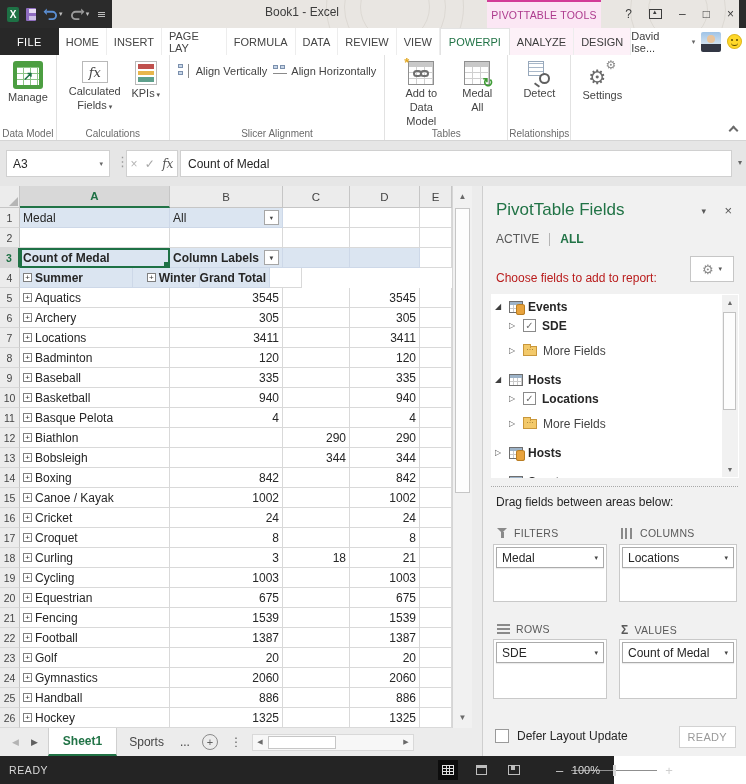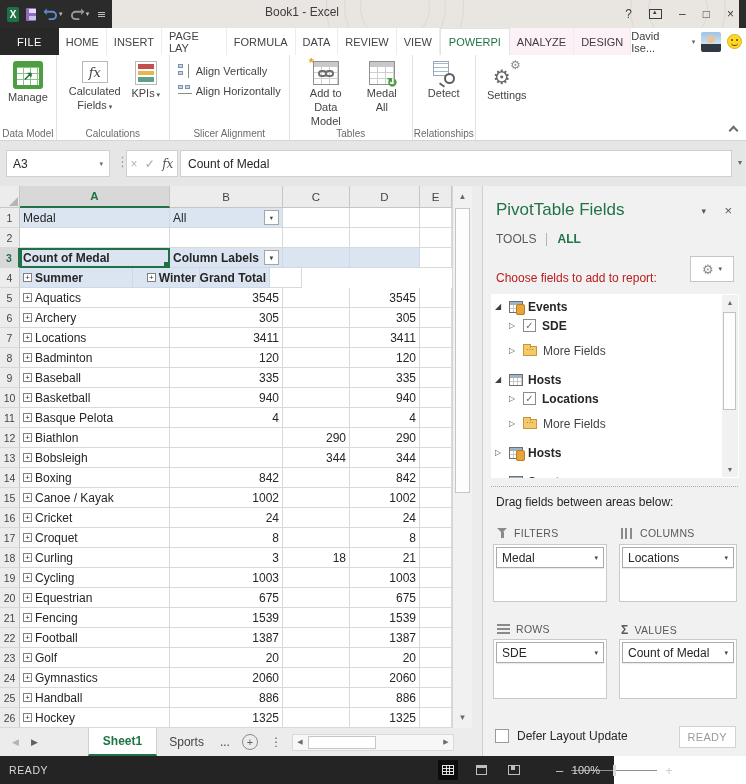--- a/index.html
+++ b/index.html
@@ -118,21 +118,21 @@
   .vs-up, .vs-dn { position:absolute; left:0; width:19px; height:19px; display:flex; align-items:center; justify-content:center; font-size:8px; color:#6a6a6a; }
   .vs-up { top:1px; } .vs-dn { bottom:1px; }
   .vs-thumb { position:absolute; left:2px; width:15px; top:22px; height:285px; background:#fdfdfd; border:1px solid #c6c6c6; }
   .gfiller { position:absolute; left:472px; top:0; width:10px; height:542px; background:#ececec; }
 
   
   .sheetbar { position:absolute; left:0; top:728px; width:482px; height:28px; background:#ececec; display:flex; align-items:stretch; font-size:12px; }
   .nav { display:flex; align-items:center; gap:12px; padding:0 10px 0 12px; }
   .nav .na { font-size:9px; }
   .na.dis { color:#b3b3b3; } .na.en { color:#5f5f5f; }
-  .stab-active { background:#fff; border-left:1px solid #d0d0d0; border-right:1px solid #d0d0d0; border-bottom:2px solid #217346; color:#217346; font-weight:bold; padding:0 14px; display:flex; align-items:center;margin-left:40px; }
+  .stab-active { background:#fff; border-left:1px solid #d0d0d0; border-right:1px solid #d0d0d0; border-bottom:2px solid #217346; color:#217346; font-weight:bold; padding:0 14px; display:flex; align-items:center; }
   .stab { color:#444; padding:0 12px; display:flex; align-items:center; }
   .stab-ovf { color:#444; padding:0 4px; display:flex; align-items:center; }
   .addsheet { width:16px; height:16px; border:1px solid #8a8a8a; border-radius:50%; color:#5f5f5f; font-size:11px; line-height:14px; text-align:center; align-self:center; margin:0 8px; }
   .sb-dots { align-self:center; color:#5f5f5f; font-size:12px; margin:0 4px; }
   .hscroll { align-self:center; margin-left:6px; position:relative; width:162px; height:17px; background:#f7f7f7; border:1px solid #d9d9d9; }
   .hs-l, .hs-r { position:absolute; top:0; width:14px; height:15px; display:flex; align-items:center; justify-content:center; font-size:7px; color:#6a6a6a; }
   .hs-l { left:0; } .hs-r { right:0; }
   .hs-thumb { position:absolute; left:15px; top:1px; width:68px; height:13px; background:#fff; border:1px solid #c6c6c6; }
 
   
@@ -226,20 +226,21 @@
       <span class="qbtn">
         <svg width="15" height="13" viewBox="0 0 16 14">
             <path d="M12 4 H6 A4 4 0 0 0 6 12 H10" fill="none" stroke="#9a9a9a" stroke-width="2"></path>
             <polygon points="12,0.5 12,7.5 15.5,4" fill="#9a9a9a"></polygon>
           </svg>
         <span class="mini">▾</span>
       </span>
       <span class="qat-more"></span>
     </div>
     <div class="tb-title">Book1 - Excel</div>
+    <div class="pvt-tools">PIVOTTABLE TOOLS</div>
     <div class="win-controls">
       <span class="wc">?</span>
       <span class="ribdisp"></span>
       <span class="wc">–</span>
       <span class="wc">□</span>
       <span class="wc">×</span>
     </div>
     <div class="corner-dark"></div>
   </div>
 
@@ -287,21 +288,21 @@
       <div class="bigbtn" style="width:36px">
         <span class="ic-kpi">
             <span style="background:#c0504d"></span>
             <span style="background:#e8b64c"></span>
             <span style="background:#5ea08c"></span>
           </span>
         <span class="blabel drop">KPIs</span>
       </div>
       <span class="glabel">Calculations</span>
     </div>
-    <div class="rgroup" style="flex-direction:column; padding-top:6px">
+    <div class="rgroup" style="flex-direction:row; padding-top:6px">
       <div class="smallbtn">
         <span class="ic-align ic-av">
             <i></i>
             <i></i>
           </span>
         <span class="sblabel">Align Vertically</span>
       </div>
       <div class="smallbtn">
         <span class="ic-align ic-ah">
             <i></i>
@@ -789,21 +790,21 @@
       <span class="hs-thumb"></span>
       <span class="hs-r">▶</span>
     </div>
   </div>
 
   <div class="pane">
     <div class="pane-title">PivotTable Fields</div>
     <span class="pt-dd">▾</span>
     <span class="pt-close">×</span>
     <div class="pane-tabs">
-      <span class="ptab-active-lbl">TOOLS</span>
+      <span class="ptab-active-lbl">ACTIVE</span>
       <span class="ptab-sep"></span>
       <span class="ptab-all">ALL</span>
     </div>
     <div class="choose">Choose fields to add to report:</div>
     <div class="gearbtn">
       <span class="g">⚙</span>
       <span class="a">▾</span>
     </div>
     <div class="flist">
       <div id="field-tree">

